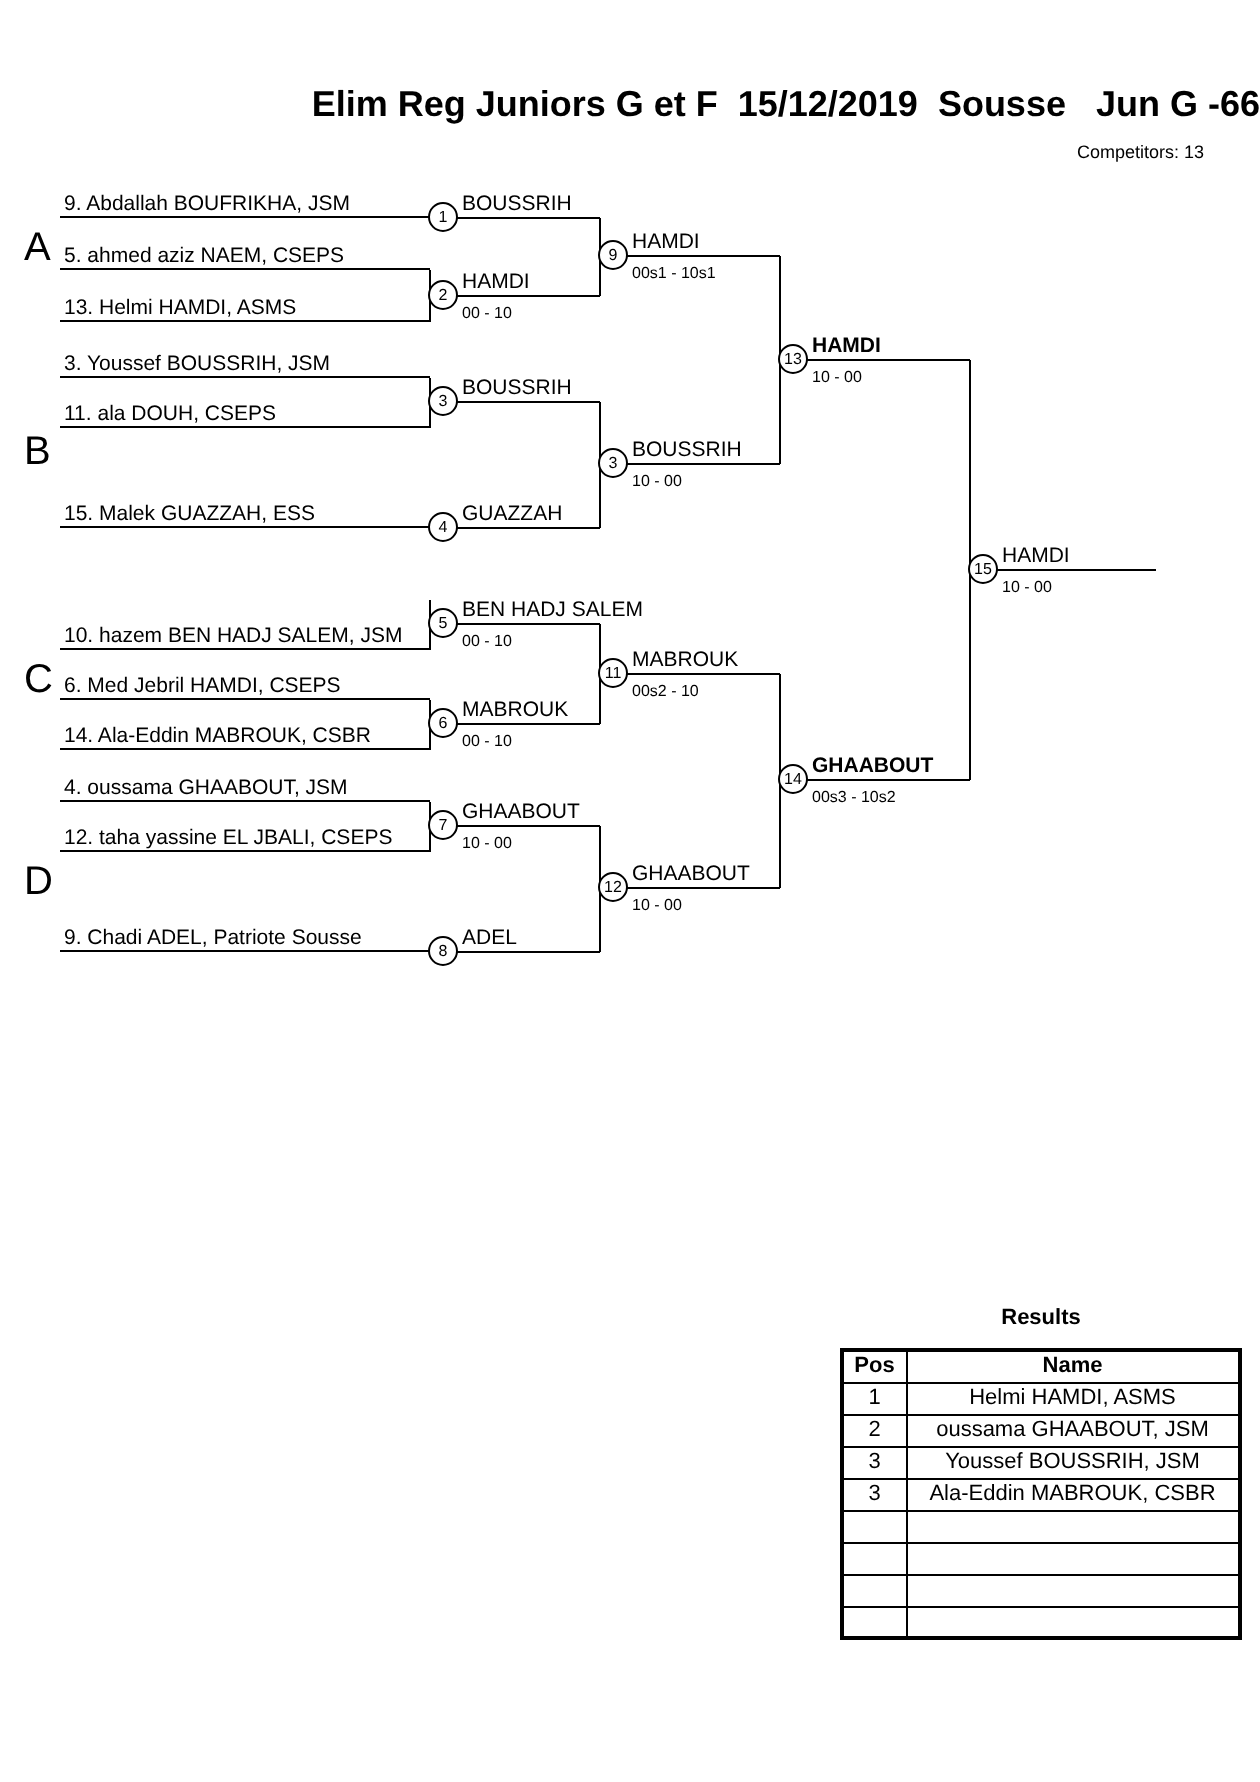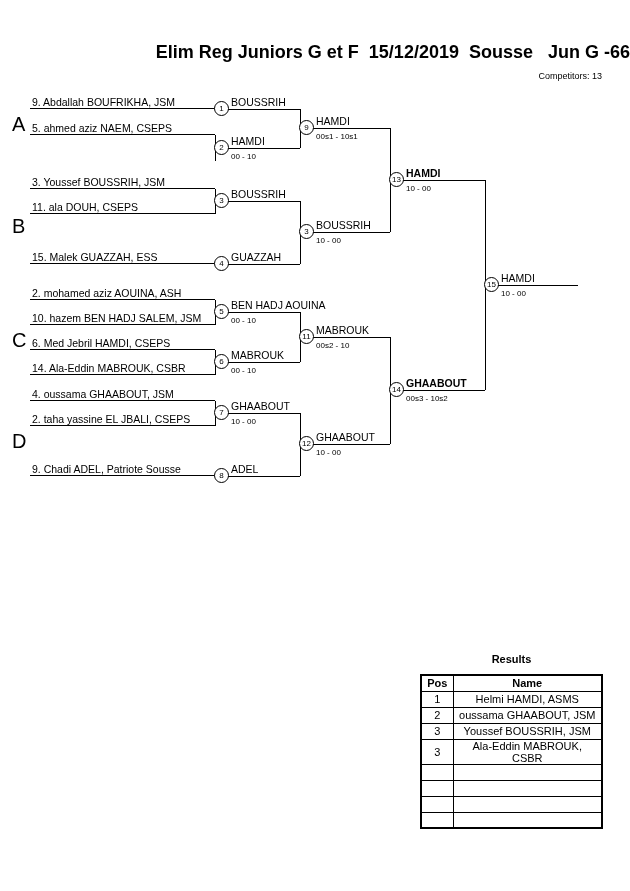--- a/index.html
+++ b/index.html
@@ -12,21 +12,21 @@
   .pool { position:absolute; left:12px; font-size:20px; }
   .lines { position:absolute; left:0; top:0; }
   .lines path { stroke:#000; stroke-width:1; fill:none; shape-rendering:crispEdges; }
   .cl { position:absolute; left:30px; width:185px; height:14px; line-height:14px;
         font-size:10.5px; border-bottom:1px solid #000; white-space:nowrap; padding-left:2px; }
   .mc { position:absolute; width:15px; height:15px; border:1px solid #000; border-radius:50%;
         background:#fff; font-size:8px; line-height:13px; text-align:center; z-index:2; }
   .wn { position:absolute; font-size:10.5px; line-height:14px; white-space:nowrap; background:transparent; }
   .wn.bold { font-weight:bold; }
   .ws { position:absolute; font-size:8px; line-height:12px; white-space:nowrap; }
-  .results { position:absolute; left:420px; top:653px; width:183px; }
+  .results { position:absolute; left:420px; top:653px; width:201px; }
   .results-title { text-align:center; font-size:11px; font-weight:bold; margin-bottom:9px; }
   .results table { width:100%; border-collapse:collapse; border:2px solid #000; }
   .results th, .results td { border:1px solid #000; font-size:11px; height:16px; padding:0 4px; text-align:center; }
   .results th { font-weight:bold; text-align:center; }
   .results th.pos, .results td.pos { width:32px; text-align:center; }
 </style>
 </head>
 <body>
 
 <div class="sheet">
@@ -52,29 +52,29 @@
     <path d="M300 201 V264 M300 232 H390"></path>
     <path d="M300 312 V362 M300 337 H390"></path>
     <path d="M300 413 V476 M300 444 H390"></path>
     <path d="M390 128 V232 M390 180 H485"></path>
     <path d="M390 337 V444 M390 390 H485"></path>
     <path d="M485 180 V390 M485 285 H578"></path>
   </svg>
 
   <div class="cl" style="top:95px">9. Abdallah BOUFRIKHA, JSM</div>
   <div class="cl" style="top:121px">5. ahmed aziz NAEM, CSEPS</div>
+  <div class="cl" style="top:147px">13. Helmi HAMDI, ASMS</div>
   <div class="cl" style="top:175px">3. Youssef BOUSSRIH, JSM</div>
   <div class="cl" style="top:200px">11. ala DOUH, CSEPS</div>
   <div class="cl" style="top:250px">15. Malek GUAZZAH, ESS</div>
-  <div class="cl" style="top:286px">2. mohamed aziz AOUINA, ASH</div>
   <div class="cl" style="top:311px">10. hazem BEN HADJ SALEM, JSM</div>
   <div class="cl" style="top:336px">6. Med Jebril HAMDI, CSEPS</div>
   <div class="cl" style="top:361px">14. Ala-Eddin MABROUK, CSBR</div>
   <div class="cl" style="top:387px">4. oussama GHAABOUT, JSM</div>
-  <div class="cl" style="top:412px">2. taha yassine EL JBALI, CSEPS</div>
+  <div class="cl" style="top:412px">12. taha yassine EL JBALI, CSEPS</div>
   <div class="cl" style="top:462px">9. Chadi ADEL, Patriote Sousse</div>
 
   <div class="mc" style="left:214px;top:101px">1</div>
   <div class="mc" style="left:214px;top:140px">2</div>
   <div class="mc" style="left:214px;top:193px">3</div>
   <div class="mc" style="left:214px;top:256px">4</div>
   <div class="mc" style="left:214px;top:304px">5</div>
   <div class="mc" style="left:214px;top:354px">6</div>
   <div class="mc" style="left:214px;top:405px">7</div>
   <div class="mc" style="left:214px;top:468px">8</div>
@@ -83,21 +83,21 @@
   <div class="mc" style="left:299px;top:329px">11</div>
   <div class="mc" style="left:299px;top:436px">12</div>
   <div class="mc" style="left:389px;top:172px">13</div>
   <div class="mc" style="left:389px;top:382px">14</div>
   <div class="mc" style="left:484px;top:277px">15</div>
 
   <div class="wn" style="left:231px;top:95px">BOUSSRIH</div>
   <div class="wn" style="left:231px;top:134px">HAMDI</div>
   <div class="wn" style="left:231px;top:187px">BOUSSRIH</div>
   <div class="wn" style="left:231px;top:250px">GUAZZAH</div>
-  <div class="wn" style="left:231px;top:298px">BEN HADJ AOUINA</div>
+  <div class="wn" style="left:231px;top:298px">BEN HADJ SALEM</div>
   <div class="wn" style="left:231px;top:348px">MABROUK</div>
   <div class="wn" style="left:231px;top:399px">GHAABOUT</div>
   <div class="wn" style="left:231px;top:462px">ADEL</div>
   <div class="wn" style="left:316px;top:114px">HAMDI</div>
   <div class="wn" style="left:316px;top:218px">BOUSSRIH</div>
   <div class="wn" style="left:316px;top:323px">MABROUK</div>
   <div class="wn" style="left:316px;top:430px">GHAABOUT</div>
   <div class="wn bold" style="left:406px;top:166px">HAMDI</div>
   <div class="wn bold" style="left:406px;top:376px">GHAABOUT</div>
   <div class="wn" style="left:501px;top:271px">HAMDI</div>

